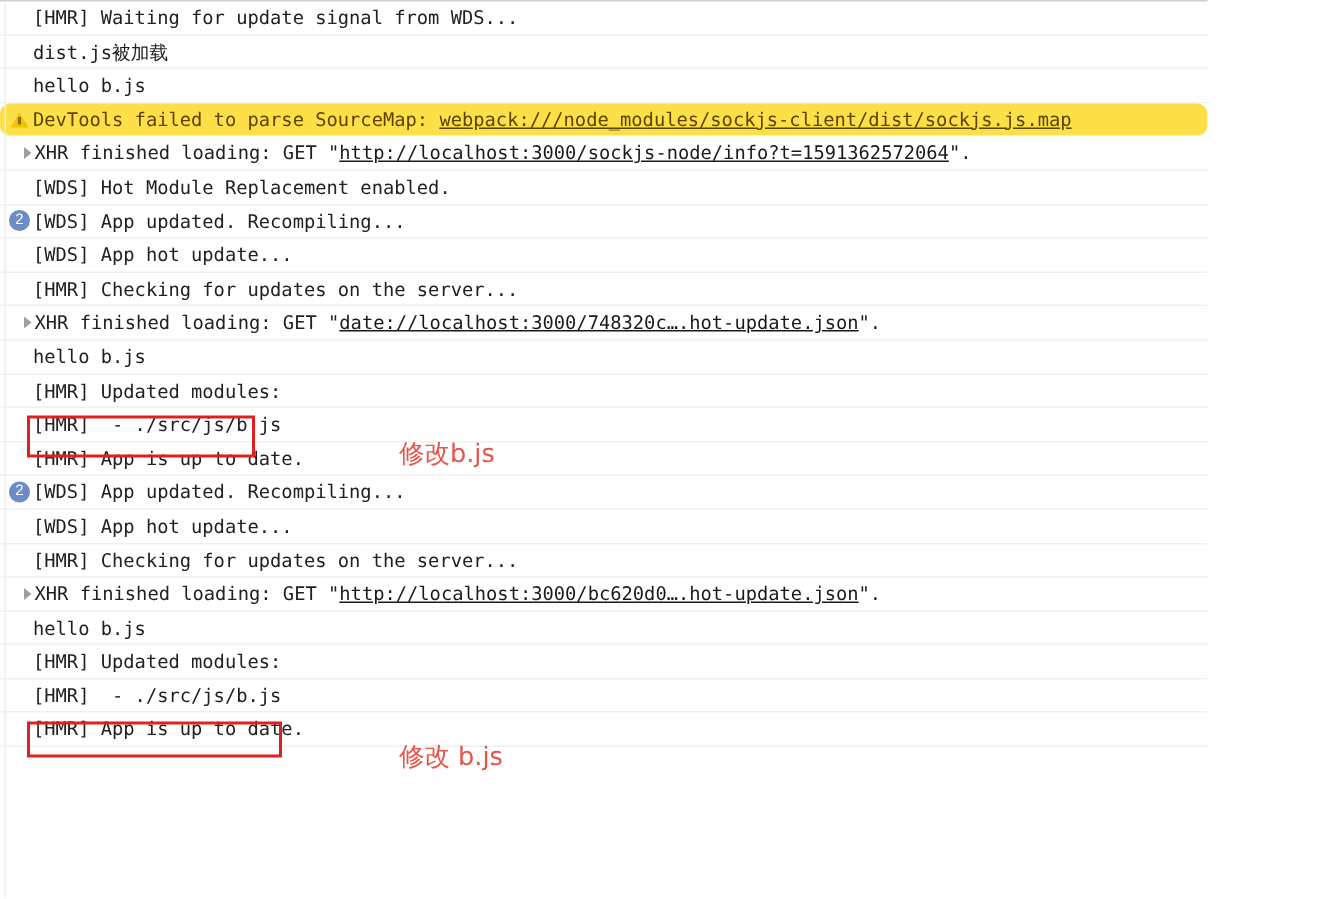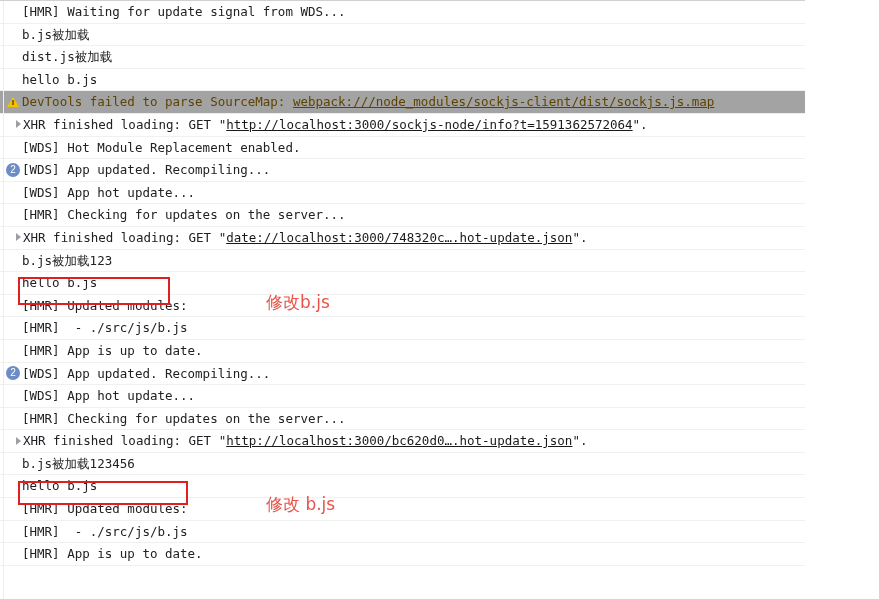--- a/index.html
+++ b/index.html
@@ -47,23 +47,24 @@
     line-height: 22.6px;
     border-bottom: 1px solid #f0f0f0;
     padding-left: 22px;
     white-space: pre;
     box-sizing: border-box;
     font-size: 12.5px;
     color: #202124;
   }
 
   .row.warning {
-    background: #a3a3a3;
+    background: #fde047;
     border-bottom: 1px solid #fff0b3;
     color: #5c4400;
+    border-radius: 7px;
   }
 
   .row .gutter {
     position: absolute;
     left: 5px;
     top: 0;
     width: 16px;
     height: 100%;
     display: flex;
     align-items: center;
@@ -146,40 +147,37 @@
     z-index: 6;
     white-space: pre;
     text-align: right;
   }
 </style>
 </head>
 <body>
 
 <div id="console">
     <div class="row"><span class="cjk-wrap">[HMR] Waiting for update signal from WDS...</span></div>
-    <div class="row"><span class="cjk-wrap">b.js被加载</span></div>
     <div class="row"><span class="cjk-wrap">dist.js被加载</span></div>
     <div class="row"><span class="cjk-wrap">hello b.js</span></div>
     <div class="row warning"><span class="gutter"><span class="warn-icon"></span></span><span>DevTools failed to parse SourceMap: </span><a class="link" href="#">webpack:///node_modules/sockjs-client/dist/sockjs.js.map</a><span></span></div>
     <div class="row xhr"><span class="disclosure"></span><span>XHR finished loading: GET "</span><a class="link" href="#">http://localhost:3000/sockjs-node/info?t=1591362572064</a><span>".</span></div>
     <div class="row"><span class="cjk-wrap">[WDS] Hot Module Replacement enabled.</span></div>
     <div class="row"><span class="gutter"><span class="badge">2</span></span><span class="cjk-wrap">[WDS] App updated. Recompiling...</span></div>
     <div class="row"><span class="cjk-wrap">[WDS] App hot update...</span></div>
     <div class="row"><span class="cjk-wrap">[HMR] Checking for updates on the server...</span></div>
     <div class="row xhr"><span class="disclosure"></span><span>XHR finished loading: GET "</span><a class="link" href="#">date://localhost:3000/748320c….hot-update.json</a><span>".</span></div>
-    <div class="row"><span class="cjk-wrap">b.js被加载123</span></div>
     <div class="row"><span class="cjk-wrap">hello b.js</span></div>
     <div class="row"><span class="cjk-wrap">[HMR] Updated modules:</span></div>
     <div class="row"><span class="cjk-wrap">[HMR]  - ./src/js/b.js</span></div>
     <div class="row"><span class="cjk-wrap">[HMR] App is up to date.</span></div>
     <div class="row"><span class="gutter"><span class="badge">2</span></span><span class="cjk-wrap">[WDS] App updated. Recompiling...</span></div>
     <div class="row"><span class="cjk-wrap">[WDS] App hot update...</span></div>
     <div class="row"><span class="cjk-wrap">[HMR] Checking for updates on the server...</span></div>
     <div class="row xhr"><span class="disclosure"></span><span>XHR finished loading: GET "</span><a class="link" href="#">http://localhost:3000/bc620d0….hot-update.json</a><span>".</span></div>
-    <div class="row"><span class="cjk-wrap">b.js被加载123456</span></div>
     <div class="row"><span class="cjk-wrap">hello b.js</span></div>
     <div class="row"><span class="cjk-wrap">[HMR] Updated modules:</span></div>
     <div class="row"><span class="cjk-wrap">[HMR]  - ./src/js/b.js</span></div>
     <div class="row"><span class="cjk-wrap">[HMR] App is up to date.</span></div>
     <div class="anno-box" style="left: 18px; top: 276px; width: 152px; height: 28px;"></div>
     <div class="anno-box" style="left: 18px; top: 480px; width: 170px; height: 24px;"></div>
     <div class="anno-text" style="left: 266px; top: 290px;">修改b.js</div>
     <div class="anno-text" style="left: 266px; top: 492px;">修改 b.js</div>
   </div>
 

